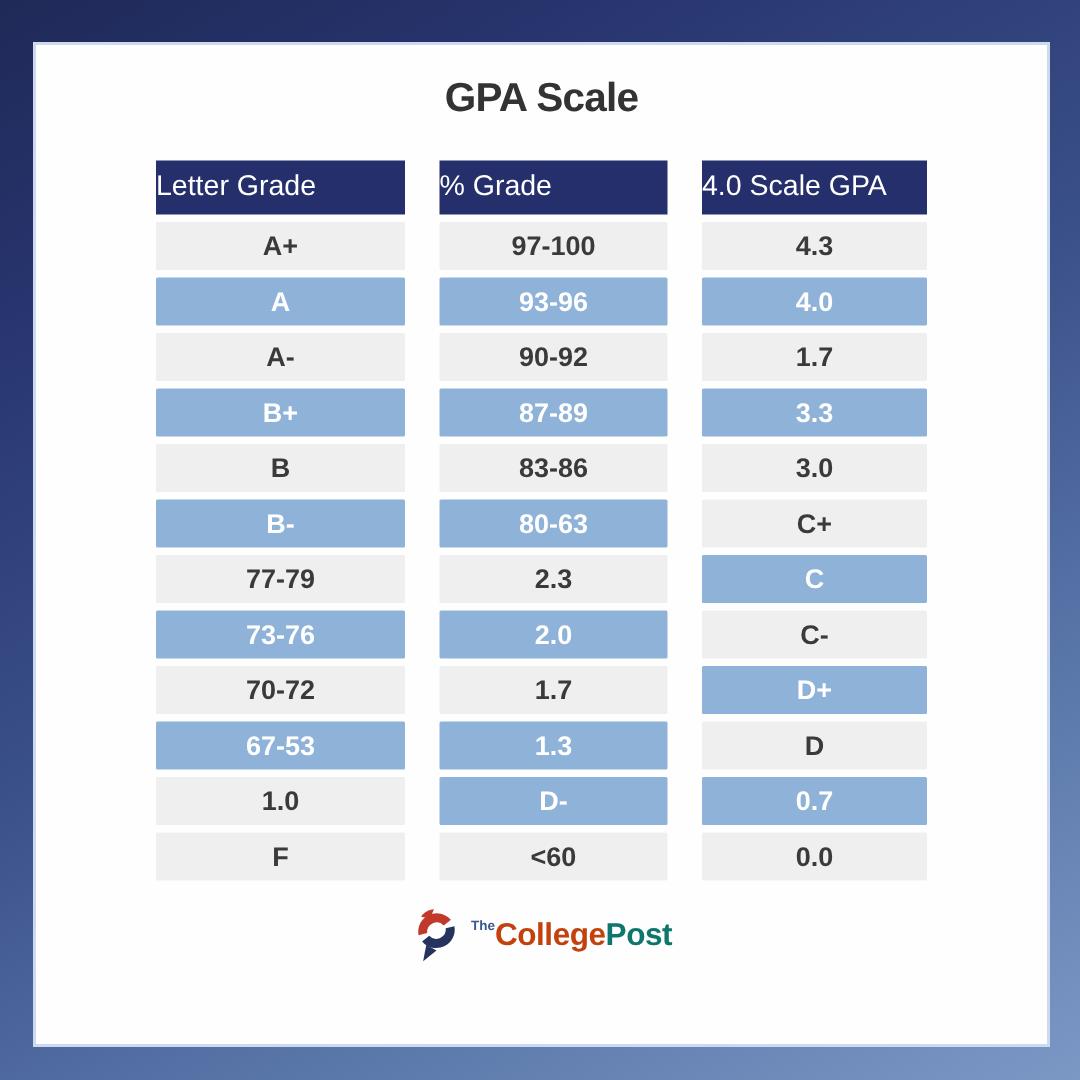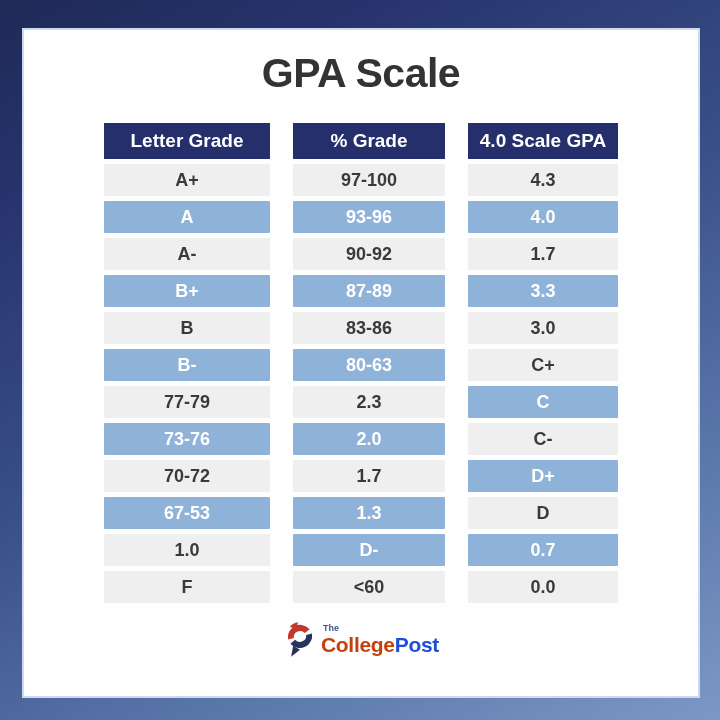--- a/index.html
+++ b/index.html
@@ -22,41 +22,41 @@
     left: 22px;
     right: 20px;
     bottom: 22px;
     background: #fefefe;
     border: 2px solid #cdd9ec;
     box-sizing: border-box;
   }
   .page-title {
     margin: 20px 0 0 0;
     text-align: center;
-    font-size: 41px;
+    font-size: 27px;
     font-weight: bold;
     letter-spacing: -0.5px;
     color: #333333;
   }
   .grid {
     display: grid;
     grid-template-columns: 166px 152px 150px;
     column-gap: 23px;
     row-gap: 5px;
     width: 514px;
     margin: 26px auto 0 auto;
   }
   .hcell {
     background: #242f6b;
     color: #ffffff;
     height: 36px;
     line-height: 36px;
-    text-align: center;
+    text-align: left;
     font-size: 19px;
-    font-weight: bold;
+    font-weight: normal;
   }
   .cell {
     height: 32px;
     line-height: 32px;
     text-align: center;
     font-size: 18px;
     font-weight: bold;
     border-radius: 1px;
   }
   .cell.gray {
@@ -74,37 +74,37 @@
     justify-content: center;
     gap: 4px;
   }
   .logo-icon {
     width: 34px;
     height: 40px;
     flex: 0 0 auto;
   }
   .logo-text {
     display: flex;
-    flex-direction: column;
+    flex-direction: row;
     line-height: 1;
   }
   .logo-the {
     font-size: 9px;
     font-weight: bold;
     color: #39598f;
     margin-bottom: 1px;
     margin-left: 2px;
   }
   .logo-word {
     font-size: 21px;
     font-weight: bold;
     letter-spacing: -0.3px;
   }
   .logo-college { color: #c2410c; }
-  .logo-post { color: #1d4ed8; }
+  .logo-post { color: #0f766e; }
 </style>
 </head>
 <body>
 
 <div class="frame">
   <div class="panel">
 
     <h1 class="page-title">GPA Scale</h1>
 
     <div class="grid">

